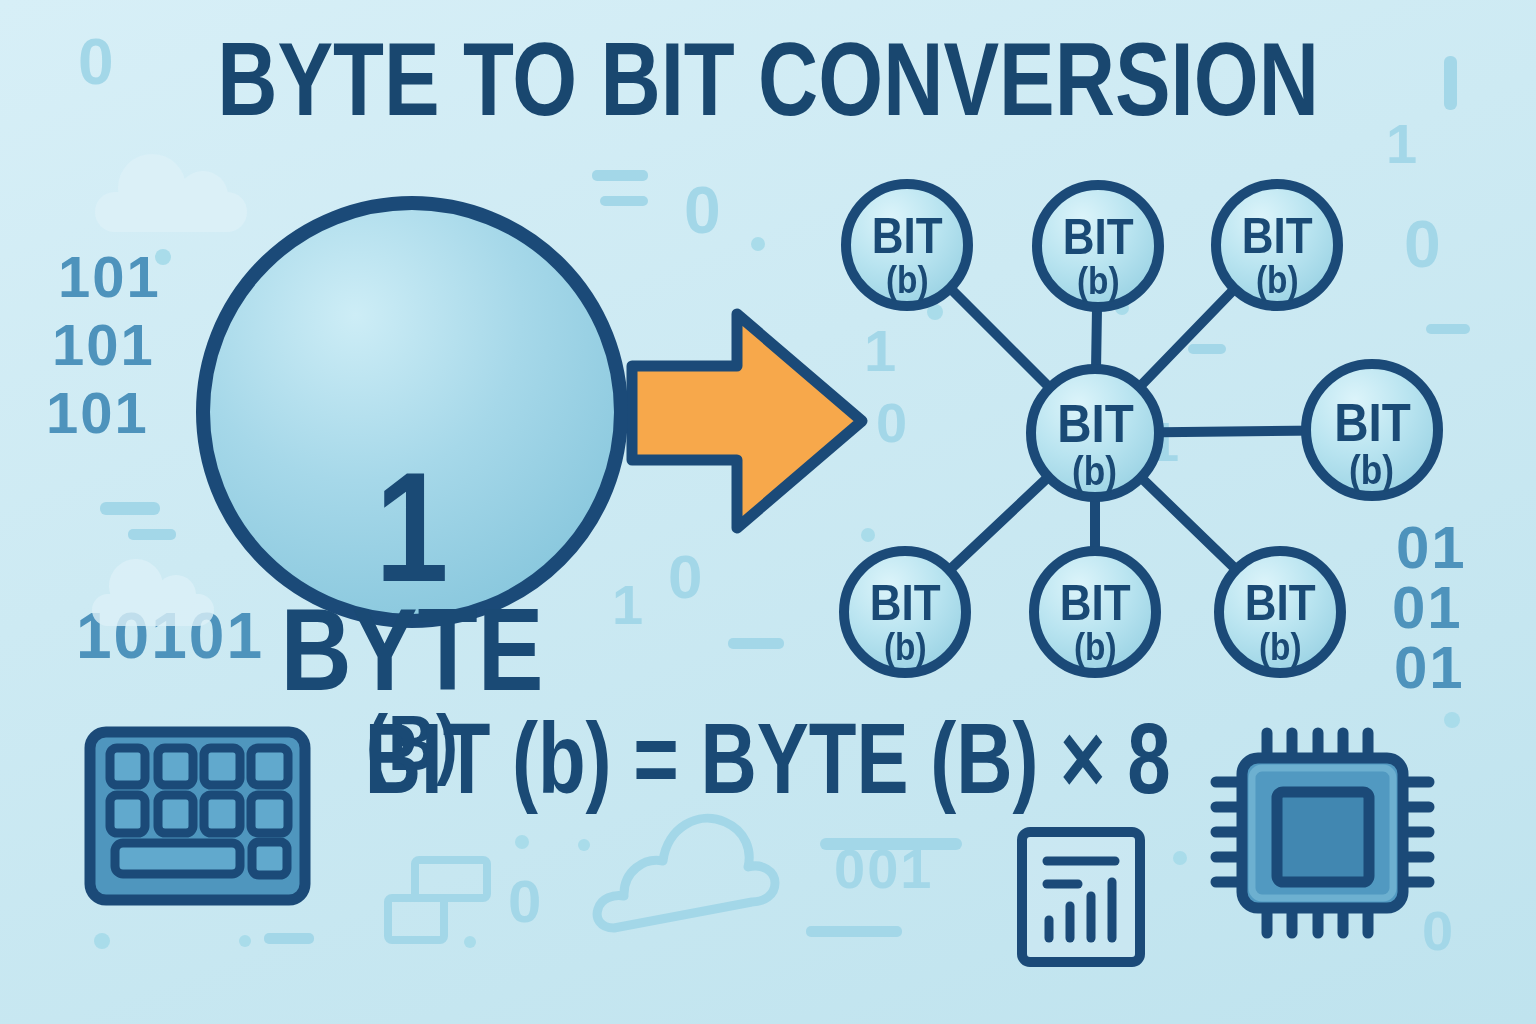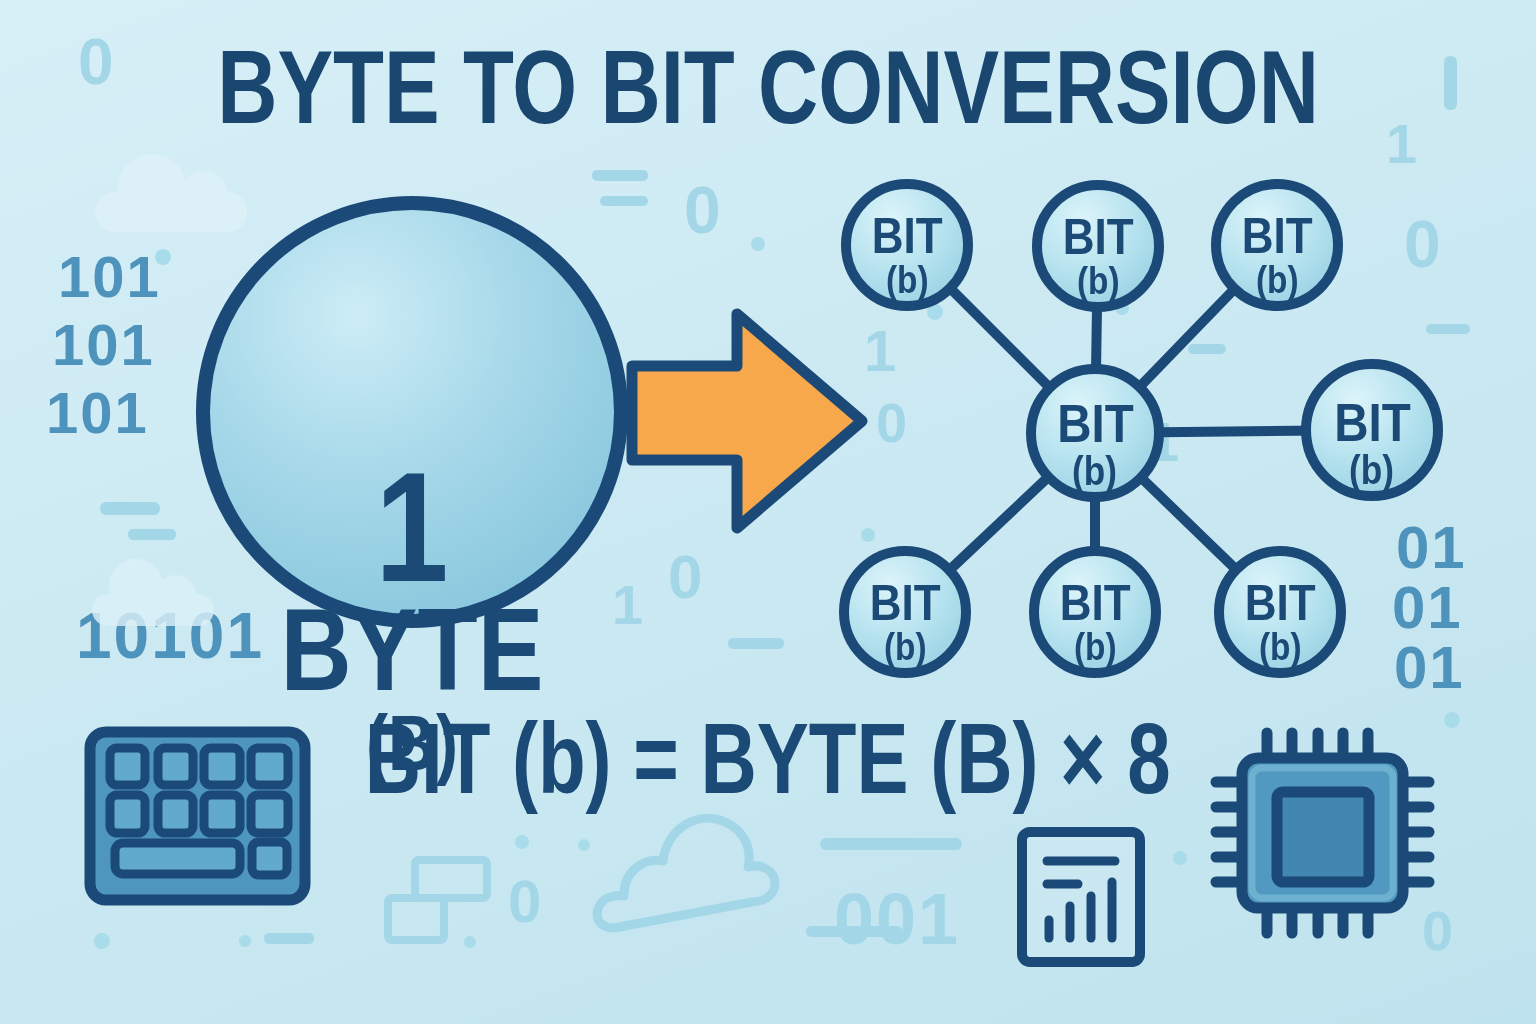--- a/index.html
+++ b/index.html
@@ -6,21 +6,21 @@
   body{font-family:"Liberation Sans",sans-serif;}
   .canvas{
     position:relative;width:1536px;height:1024px;overflow:hidden;
     background:linear-gradient(160deg,#d7eff7 0%,#cdeaf3 40%,#bfe3ee 100%);
   }
   
   .bg-digit{position:absolute;font-weight:bold;line-height:1;letter-spacing:2px;}
   .bg-digit.m{color:#4e93bc;}
   .bg-digit.f{color:#a3d7e8;}
   
-  .title-wrap{position:absolute;left:0;right:0;top:36px;text-align:center;}
+  .title-wrap{position:absolute;left:0;right:0;top:28px;text-align:center;}
   .title-wrap span{display:inline-block;font-size:103px;font-weight:bold;color:#19476f;
     transform:scaleX(0.81);white-space:nowrap;line-height:1;}
   .formula-wrap{position:absolute;left:0;right:0;top:708px;text-align:center;}
   .formula-wrap span{display:inline-block;font-size:100px;font-weight:bold;color:#1a4a75;
     transform:scaleX(0.78);white-space:nowrap;line-height:1;}
   
   .byte-circle{position:absolute;left:196px;top:196px;width:432px;height:432px;
     box-sizing:border-box;border:14px solid #1b4a78;border-radius:50%;
     background:radial-gradient(circle at 36% 26%,#cdedf6 0%,#a6d8e9 42%,#7cc0d8 100%);}
   .byte-circle .t{position:absolute;left:50%;line-height:1;font-weight:bold;color:#1a4a75;
@@ -52,21 +52,21 @@
   <div class="bg-digit f" style="left:668px;top:546px;font-size:62px;">0</div>
   <div class="bg-digit f" style="left:612px;top:577px;font-size:56px;">1</div>
   <div class="bg-digit f" style="left:864px;top:322px;font-size:58px;">1</div>
   <div class="bg-digit f" style="left:876px;top:395px;font-size:56px;">0</div>
   <div class="bg-digit f" style="left:1148px;top:414px;font-size:56px;">1</div>
   <div class="bg-digit f" style="left:1386px;top:116px;font-size:56px;">1</div>
   <div class="bg-digit f" style="left:1404px;top:211px;font-size:66px;">0</div>
   <div class="bg-digit m" style="left:1396px;top:518px;font-size:60px;">01</div>
   <div class="bg-digit m" style="left:1392px;top:578px;font-size:60px;">01</div>
   <div class="bg-digit m" style="left:1394px;top:638px;font-size:60px;">01</div>
-  <div class="bg-digit f" style="left:834px;top:883px;font-size:72px;">001</div>
+  <div class="bg-digit f" style="left:834px;top:841px;font-size:56px;">001</div>
   <div class="bg-digit f" style="left:508px;top:872px;font-size:60px;">0</div>
   <div class="bg-digit f" style="left:1422px;top:903px;font-size:56px;">0</div>
 
   <svg class="overlay" viewBox="0 0 1536 1024">
 
     <g fill="#ddf1f8" opacity="0.85">
       <rect x="95" y="192" width="152" height="40" rx="20"></rect>
       <circle cx="152" cy="188" r="34"></circle>
       <circle cx="203" cy="196" r="25"></circle>
     </g>

